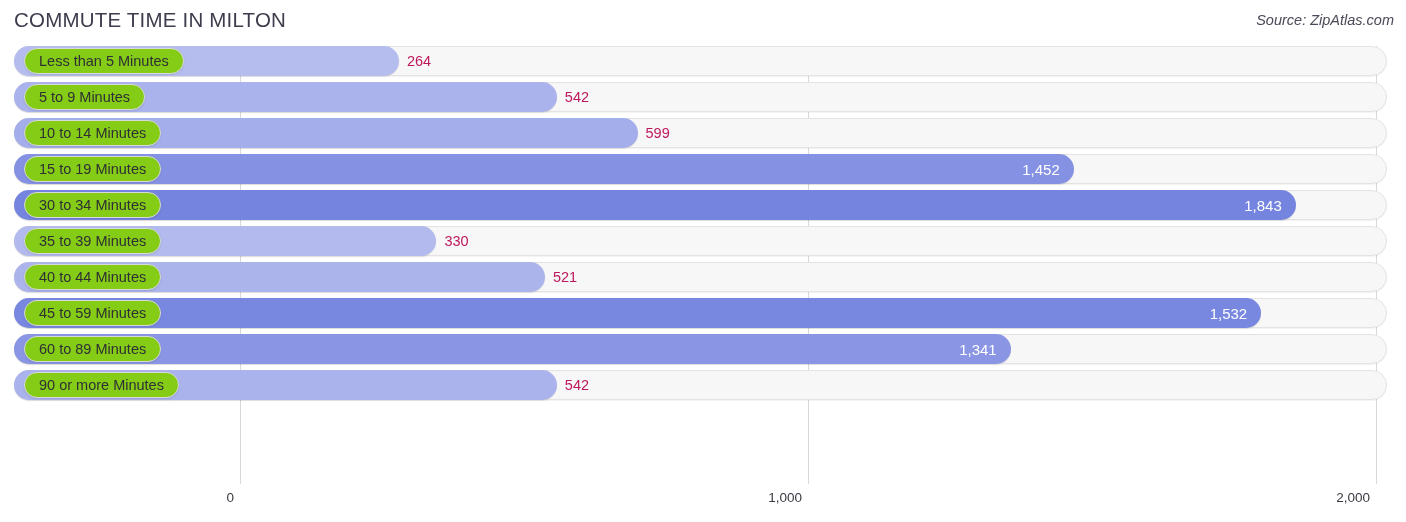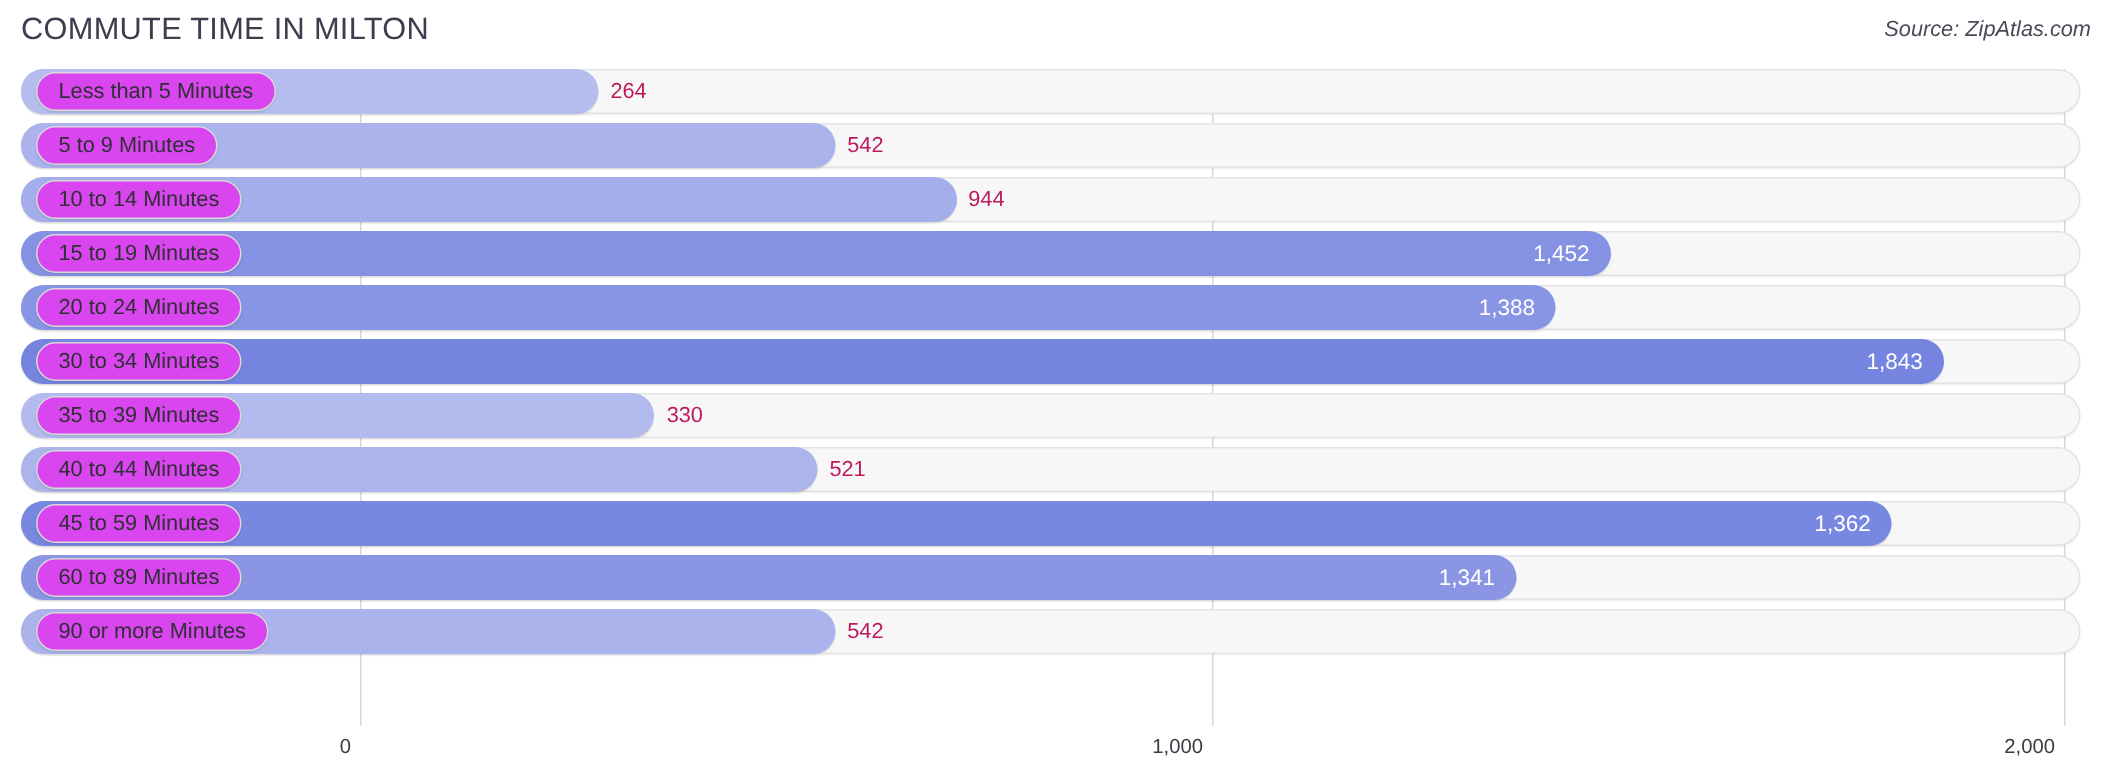--- a/index.html
+++ b/index.html
@@ -92,21 +92,21 @@
     box-shadow: 0 1px 1px rgba(0,0,0,0.10);
   }
   
   .cat-pill {
     position: absolute;
     left: 24px; top: 2px;
     height: 26px;
     padding: 0 14px;
     display: flex;
     align-items: center;
-    background: #d946ef;
+    background: #84cc16;
     border: 1px solid #d9d9d9;
     border-radius: 13px;
     box-shadow: 0 1px 2px rgba(0,0,0,0.10);
     white-space: nowrap;
   }
   .cat-label {
     font-size: 14.5px;
     color: #2f2f34;
     line-height: 1;
   }
@@ -177,40 +177,32 @@
             <span class="cat-label">5 to 9 Minutes</span>
           </div>
           <div class="val-out" style="left: 564.856px;">542</div>
         </div>
         <div class="row">
           <div class="track"></div>
           <div class="bar" style="width: 623.512px; background: rgb(164, 174, 234);"></div>
           <div class="cat-pill">
             <span class="cat-label">10 to 14 Minutes</span>
           </div>
-          <div class="val-out" style="left: 645.512px;">944</div>
+          <div class="val-out" style="left: 645.512px;">599</div>
         </div>
         <div class="row">
           <div class="track"></div>
           <div class="bar" style="width: 1059.74px; background: rgb(133, 146, 227);"></div>
           <div class="cat-pill">
             <span class="cat-label">15 to 19 Minutes</span>
           </div>
           <div class="val-in" style="left: 1017.74px; width: 42px; justify-content: flex-end;">1,452</div>
         </div>
         <div class="row">
           <div class="track"></div>
-          <div class="bar" style="width: 1023.38px; background: rgb(136, 149, 228);"></div>
-          <div class="cat-pill">
-            <span class="cat-label">20 to 24 Minutes</span>
-          </div>
-          <div class="val-in" style="left: 981.384px; width: 42px; justify-content: flex-end;">1,388</div>
-        </div>
-        <div class="row">
-          <div class="track"></div>
           <div class="bar" style="width: 1281.82px; background: rgb(117, 133, 223);"></div>
           <div class="cat-pill">
             <span class="cat-label">30 to 34 Minutes</span>
           </div>
           <div class="val-in" style="left: 1239.82px; width: 42px; justify-content: flex-end;">1,843</div>
         </div>
         <div class="row">
           <div class="track"></div>
           <div class="bar" style="width: 422.44px; background: rgb(179, 186, 237);"></div>
           <div class="cat-pill">
@@ -225,21 +217,21 @@
             <span class="cat-label">40 to 44 Minutes</span>
           </div>
           <div class="val-out" style="left: 552.928px;">521</div>
         </div>
         <div class="row">
           <div class="track"></div>
           <div class="bar" style="width: 1247.18px; background: rgb(120, 135, 224);"></div>
           <div class="cat-pill">
             <span class="cat-label">45 to 59 Minutes</span>
           </div>
-          <div class="val-in" style="left: 1205.18px; width: 42px; justify-content: flex-end;">1,362</div>
+          <div class="val-in" style="left: 1205.18px; width: 42px; justify-content: flex-end;">1,532</div>
         </div>
         <div class="row">
           <div class="track"></div>
           <div class="bar" style="width: 996.688px; background: rgb(138, 150, 228);"></div>
           <div class="cat-pill">
             <span class="cat-label">60 to 89 Minutes</span>
           </div>
           <div class="val-in" style="left: 954.688px; width: 42px; justify-content: flex-end;">1,341</div>
         </div>
         <div class="row">

